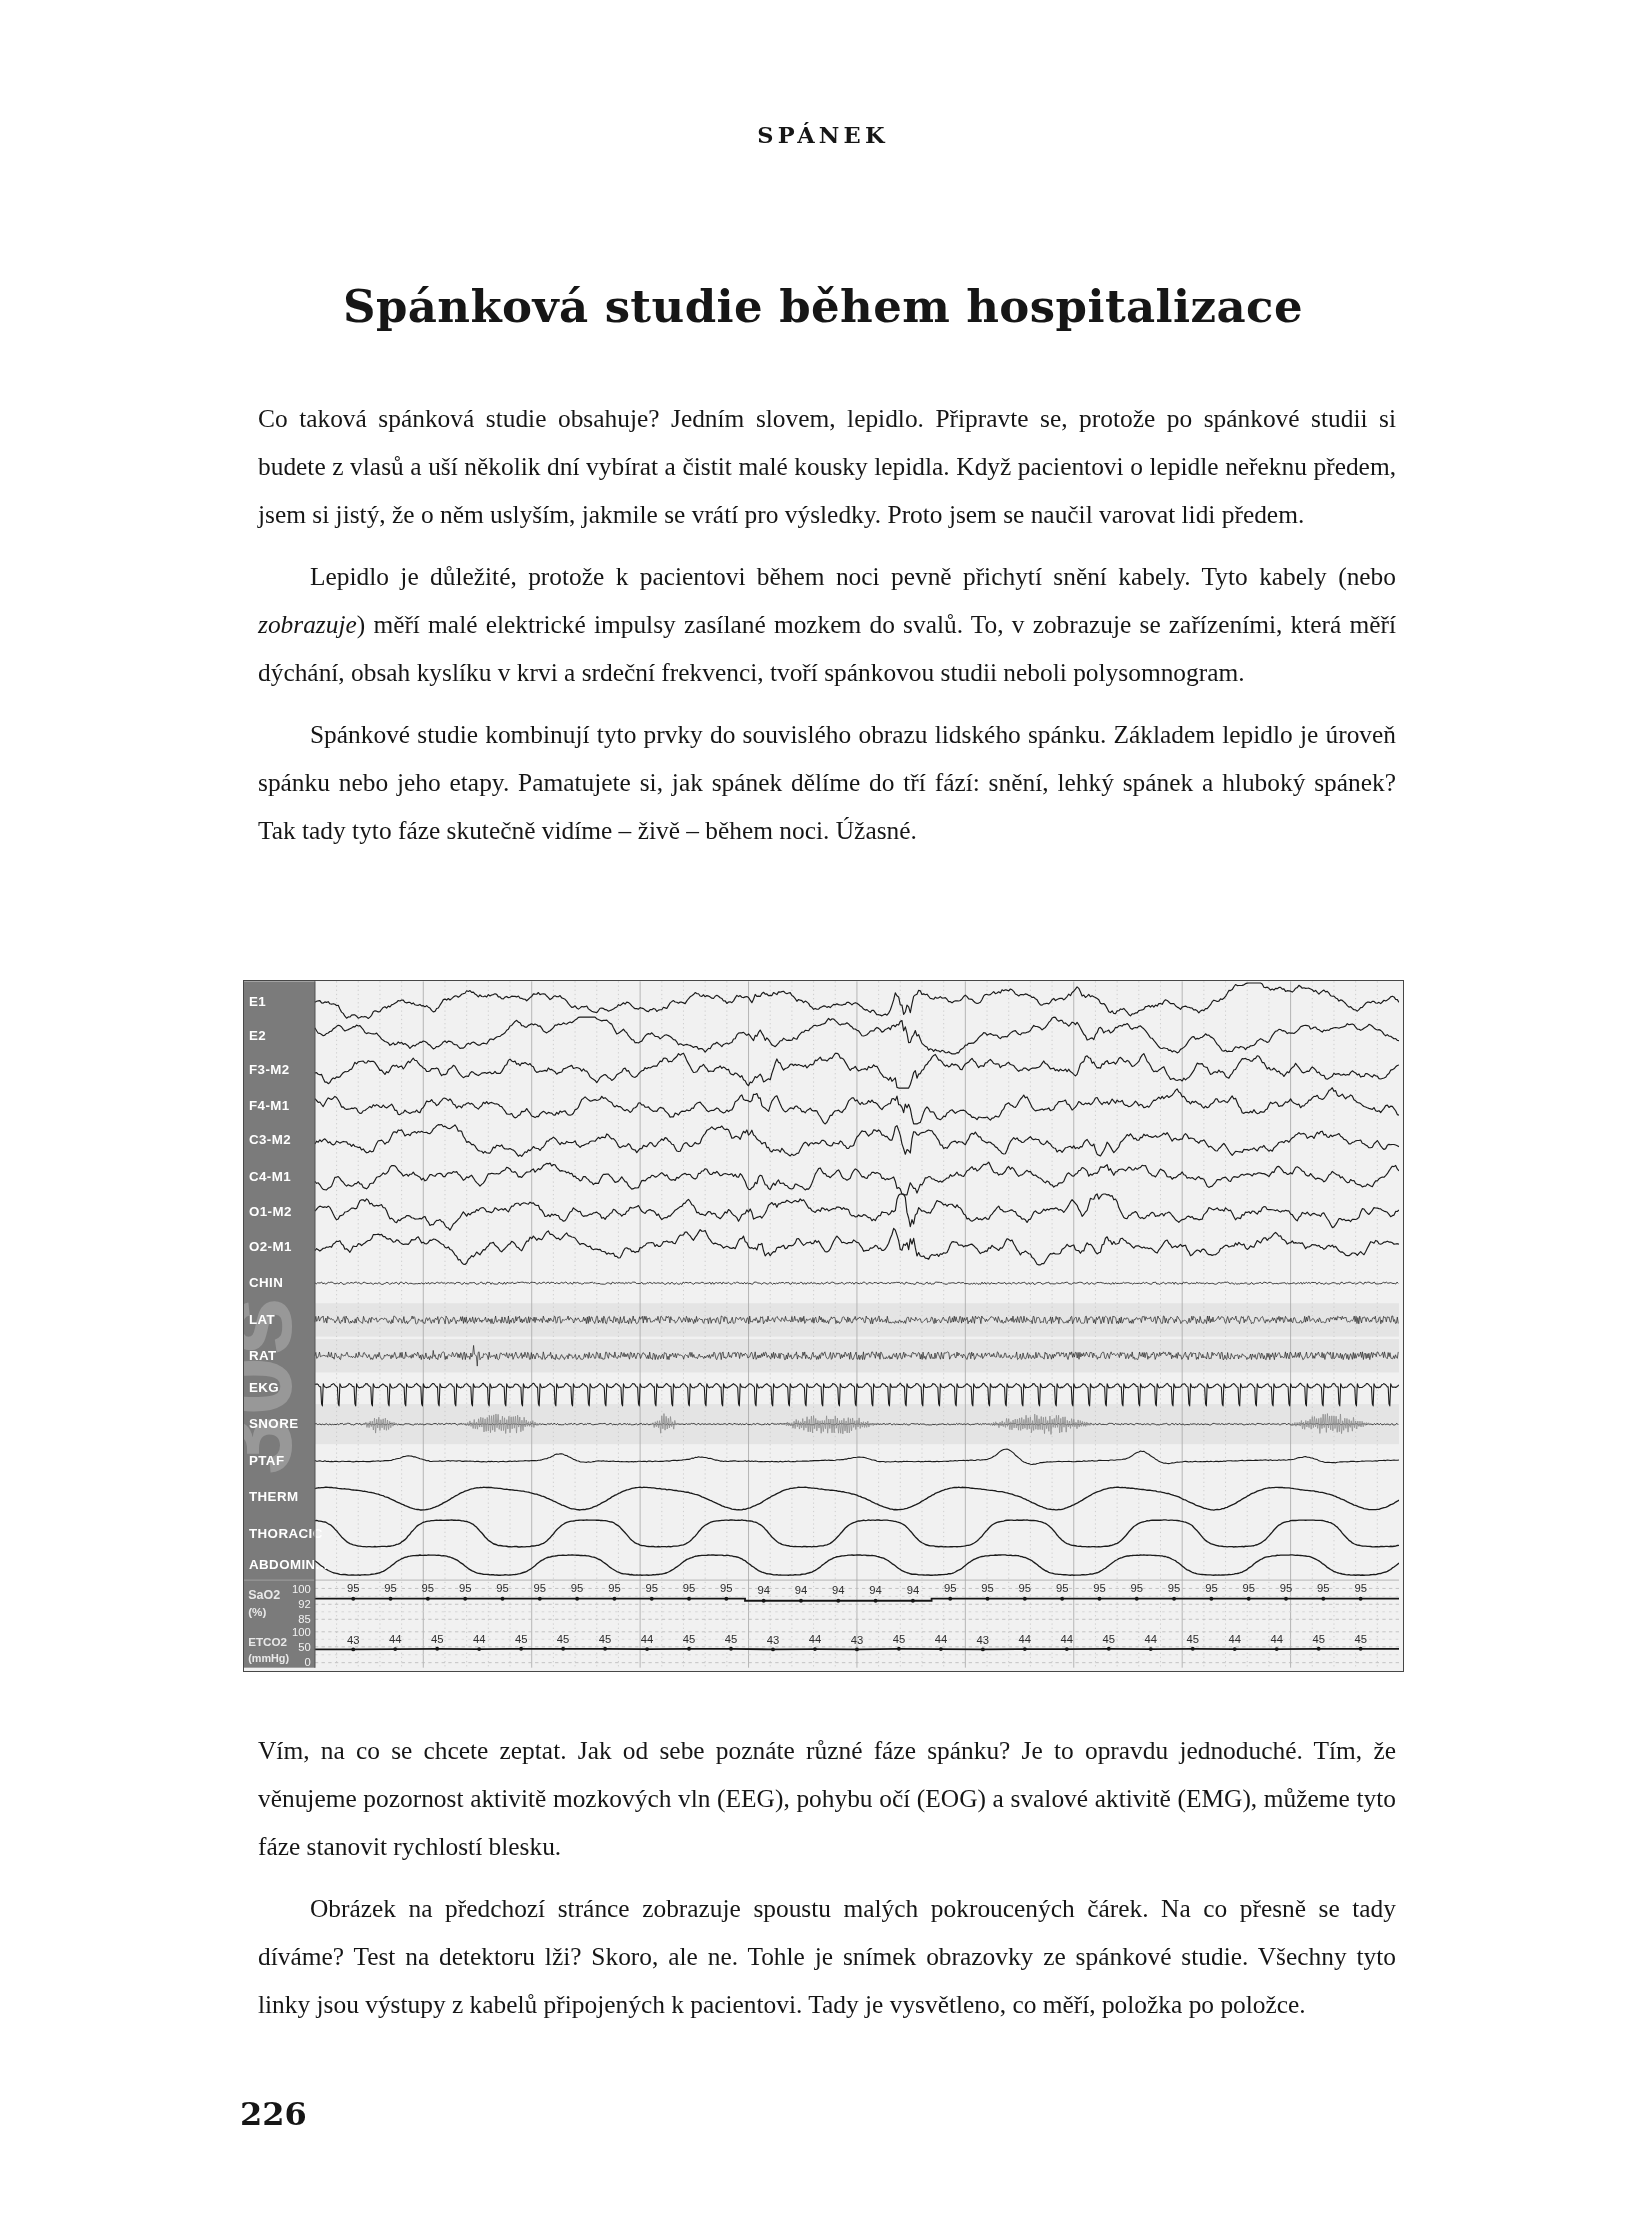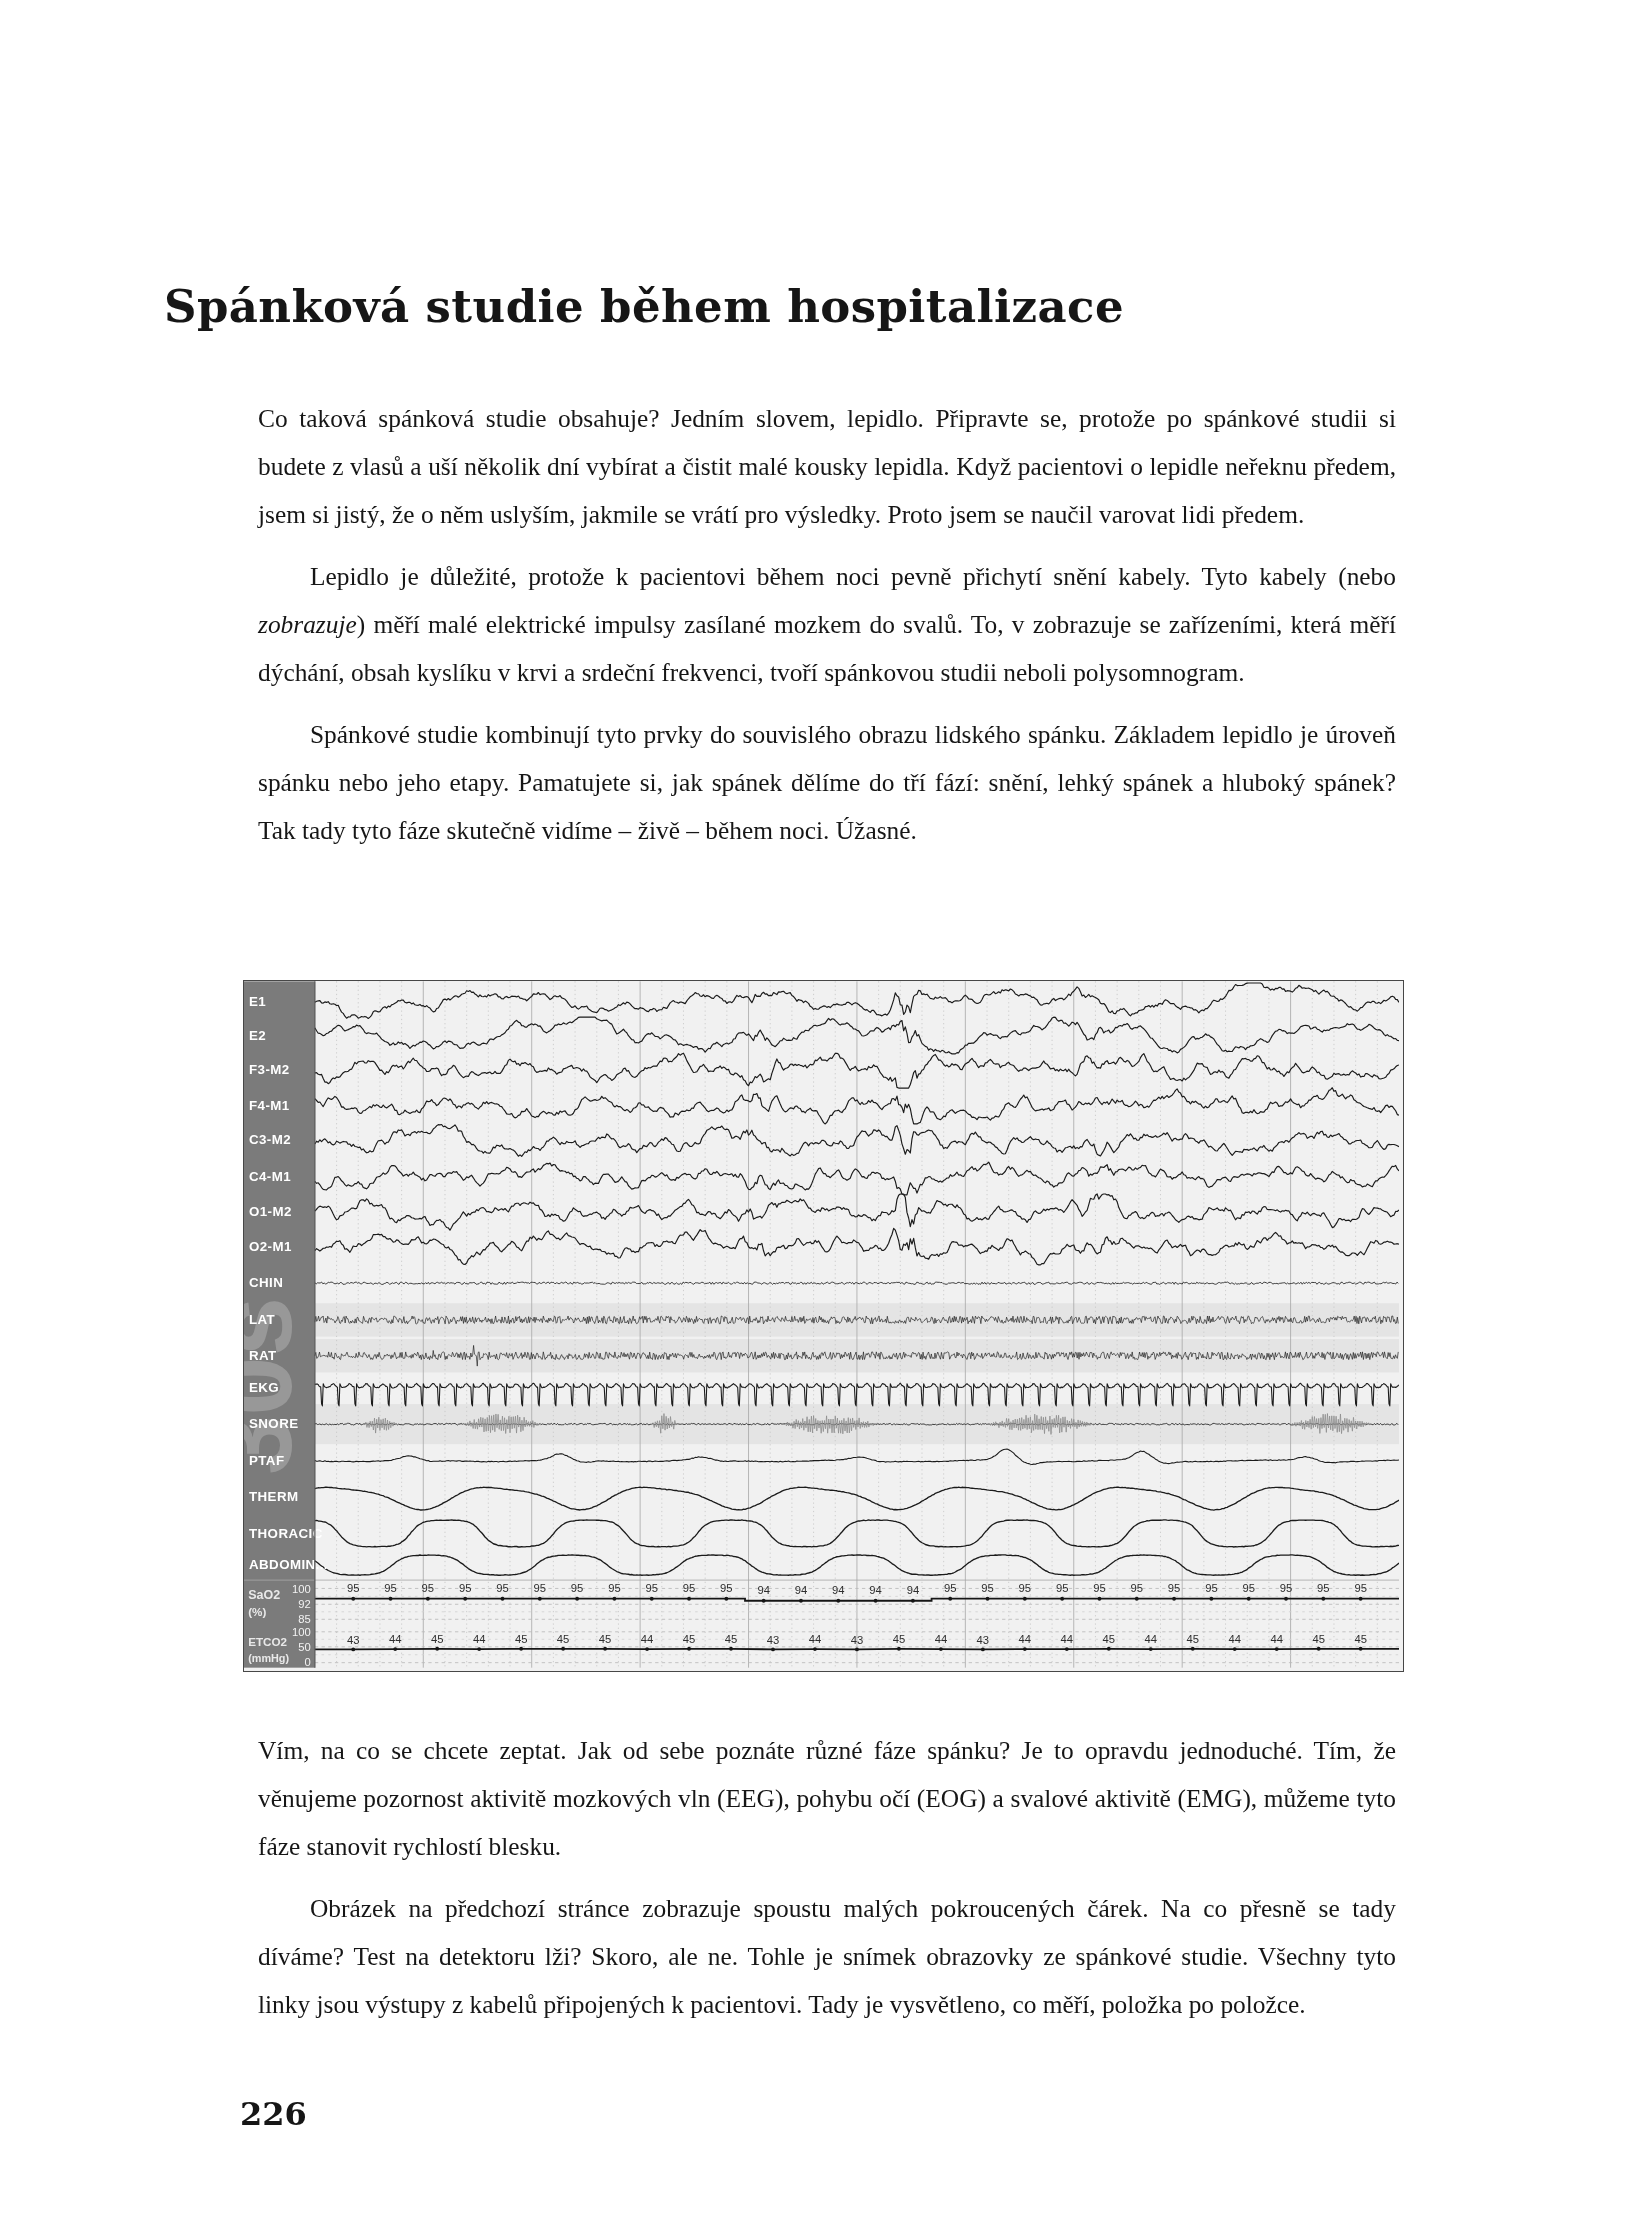--- a/index.html
+++ b/index.html
@@ -12,20 +12,21 @@
     overflow:hidden;
   }
   .running-head{
     position:absolute;top:122px;left:240px;width:1166px;
     text-align:center;
     font-family:"DejaVu Serif",serif;
     font-size:22.5px;font-weight:700;letter-spacing:4.2px;
   }
   .chapter-title{
     position:absolute;top:280px;left:164px;width:1318px;margin:0;
+    text-align:center;
     font-family:"DejaVu Serif",serif;
     font-size:45px;font-weight:700;letter-spacing:0.4px;
   }
   .block{
     position:absolute;left:244px;width:1166px;
     font-size:25.4px;line-height:48px;
     text-align:justify;
   }
   .block p{margin:14px;text-indent:52px;}
   .block p.noindent{text-indent:0;}
@@ -42,20 +43,21 @@
     text-align:left;
     font-family:"DejaVu Serif",serif;
     font-size:32px;font-weight:700;
   }
 </style>
 </head>
 <body>
 
 <div class="page">
 
+  <div class="running-head">SPÁNEK</div>
 
   <h1 class="chapter-title">Spánková studie během hospitalizace</h1>
 
   <div class="block b1">
     <p class="noindent">Co taková spánková studie obsahuje? Jedním slovem, lepidlo. Připravte se, protože po spánkové studii si budete z vlasů a uší několik dní vybírat a čistit malé kousky lepidla. Když pacientovi o lepidle neřeknu předem, jsem si jistý, že o něm uslyším, jakmile se vrátí pro výsledky. Proto jsem se naučil varovat lidi předem.</p>
     <p><span>Lepidlo je důležité, protože k pacientovi během noci pevně přichytí snění kabely. Tyto kabely (nebo </span><i>zobrazuje</i><span>) měří malé elektrické impulsy zasílané mozkem do svalů. To, v zobrazuje se zařízeními, která měří dýchání, obsah kyslíku v krvi a srdeční frekvenci, tvoří spánkovou studii neboli polysomnogram.</span></p>
     <p>Spánkové studie kombinují tyto prvky do souvislého obrazu lidského spánku. Základem lepidlo je úroveň spánku nebo jeho etapy. Pamatujete si, jak spánek dělíme do tří fází: snění, lehký spánek a hluboký spánek? Tak tady tyto fáze skutečně vidíme – živě – během noci. Úžasné.</p>
   </div>
 
   <figure class="psg-figure">

